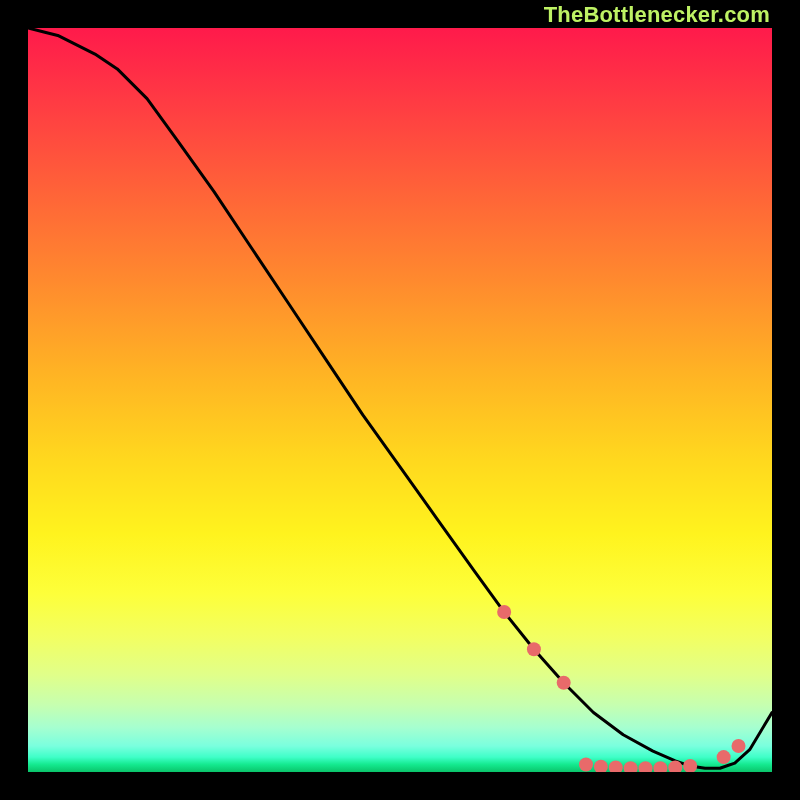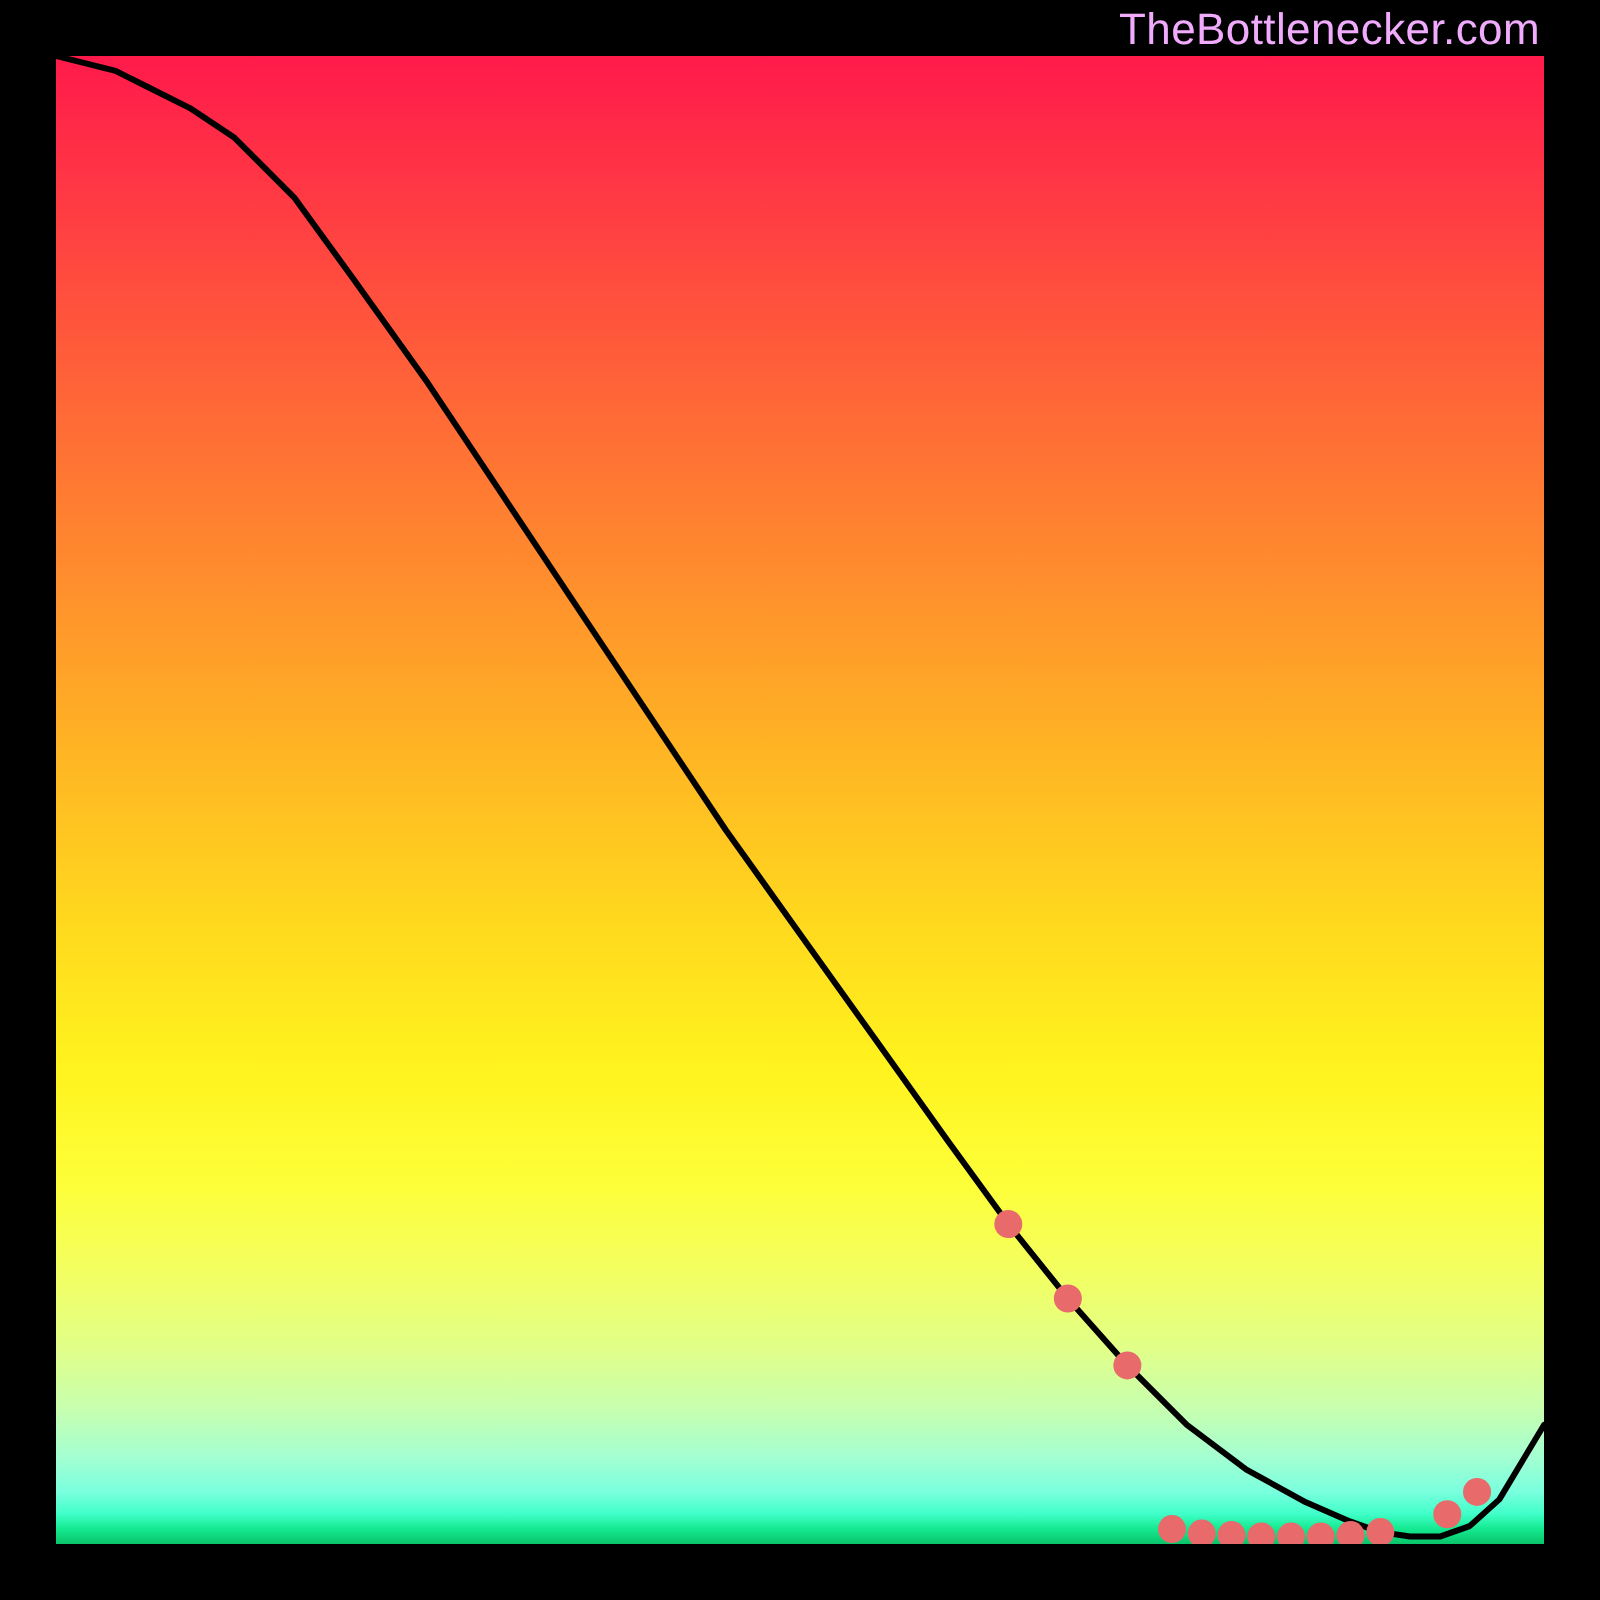--- a/index.html
+++ b/index.html
@@ -50,24 +50,25 @@
   .curve {
     position: absolute;
     inset: 0;
     width: 744px;
     height: 744px;
   }
   .watermark {
     position: absolute;
     top: 2px;
     right: 30px;
-    color: #f0abfc;
+    color: #bef264;
     font-size: 22px;
     letter-spacing: 0.2px;
     user-select: none;
+    font-weight: bold;
   }
 </style>
 </head>
 <body>
 
 <div class="frame">
 
   <div class="watermark">TheBottlenecker.com</div>
 
   <div class="plot">

